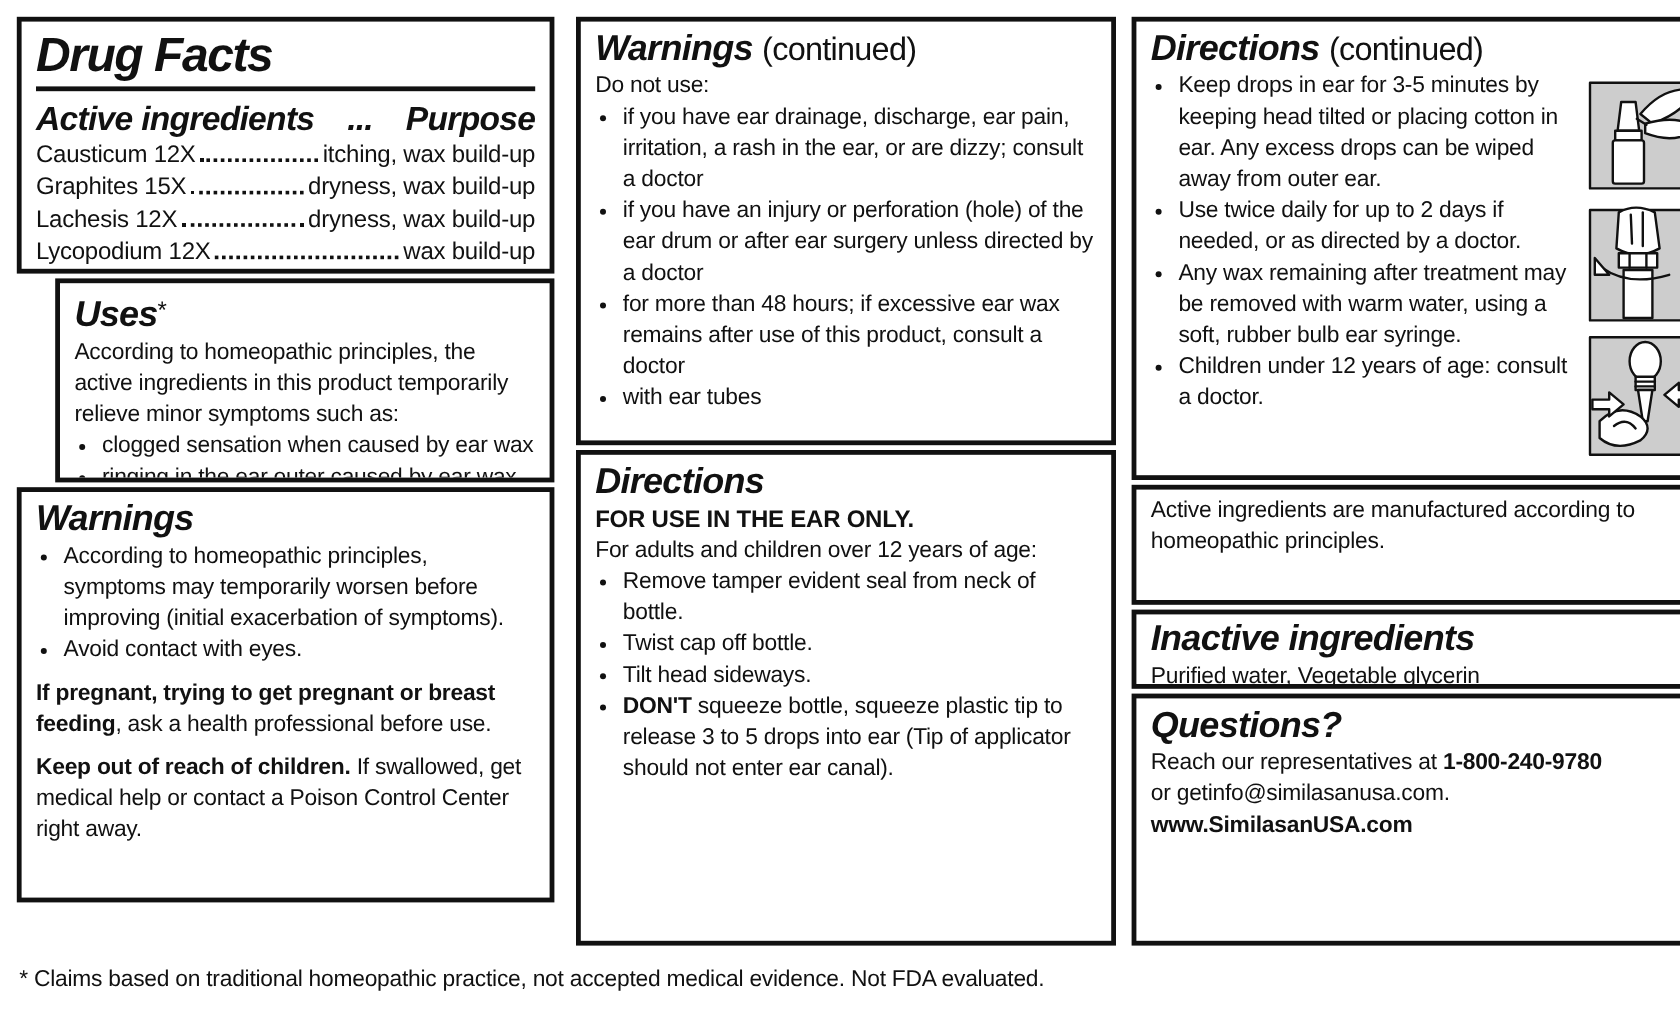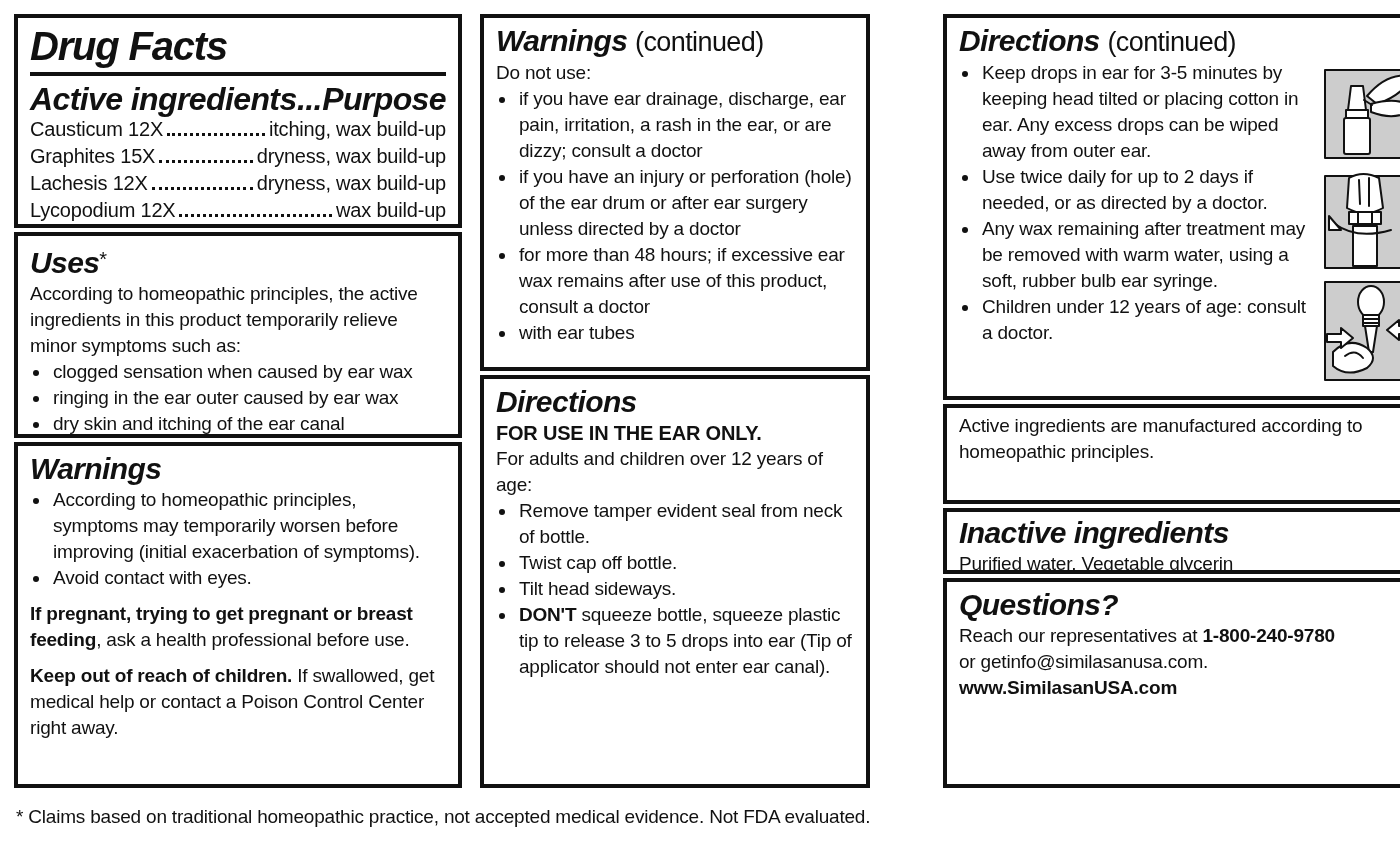--- a/index.html
+++ b/index.html
@@ -4,39 +4,39 @@
 <style>
   * { margin:0; padding:0; box-sizing:border-box; }
   html,body { background:#ffffff; }
   body {
     width:1400px; height:848px; position:relative; overflow:hidden;
     font-family:"Liberation Sans", sans-serif; color:#111;
     font-size:19px; line-height:26px; letter-spacing:-0.2px;
   }
   .col { position:absolute; top:14px; display:flex; flex-direction:column; gap:4px; }
   .col1 { left:14px;  width:448px; }
-  .col2 { left:480px; width:390px; }
+  .col2 { left:480px; width:450px; }
   .col3 { left:943px; width:490px; }
   .box { border:4px solid #111; background:#fff; padding:5px 12px 6px; overflow:hidden; }
   .b-af   { height:214px; }
-  .b-uses { height:206px; }
+  .b-uses { height:170px;margin-left:32px; }
   .b-warn { height:346px; }
   .b-warnc{ height:357px; }
   .b-dir  { height:413px; }
   .b-dirc { height:386px; }
   .b-other{ height:100px; }
   .b-inact{ height:66px; padding-top:3px; }
   .b-q    { height:210px; }
   h1 { font-size:40px; font-style:italic; font-weight:bold; line-height:46px; letter-spacing:-1.2px; }
   .rule { height:4px; background:#111; margin:3px 0 6px; }
   h2 { font-size:30px; font-style:italic; font-weight:bold; line-height:36px; letter-spacing:-0.6px; }
   .cont { font-style:normal; font-weight:normal; font-size:27px; }
   .sup  { font-style:normal; font-weight:normal; font-size:20px; vertical-align:7px; letter-spacing:0; }
   .ai-head { display:flex; justify-content:space-between; align-items:baseline;
-             font-size:32px; font-style:italic; font-weight:bold; line-height:34px; letter-spacing:-0.6px; margin-top:2px; }
+             font-size:28px; font-style:italic; font-weight:bold; line-height:34px; letter-spacing:-0.6px; margin-top:2px; }
   .ing-row { display:flex; align-items:baseline; font-size:20px; line-height:27px; }
   .leader { flex:1; border-bottom:3px dotted #111; margin:0 4px 5px; min-width:10px; }
   ul { list-style:disc; margin:0; padding-left:21px; }
   li { padding-left:2px; }
   .b { font-weight:bold; }
   .mt { margin-top:10px; }
   .subhead { font-weight:normal; }
   .caps { font-weight:bold; font-size:20px; }
   .illos { float:right; width:96px; display:flex; flex-direction:column; gap:8px; margin:4px 0 4px 6px; }
   .illos svg { display:block; }

